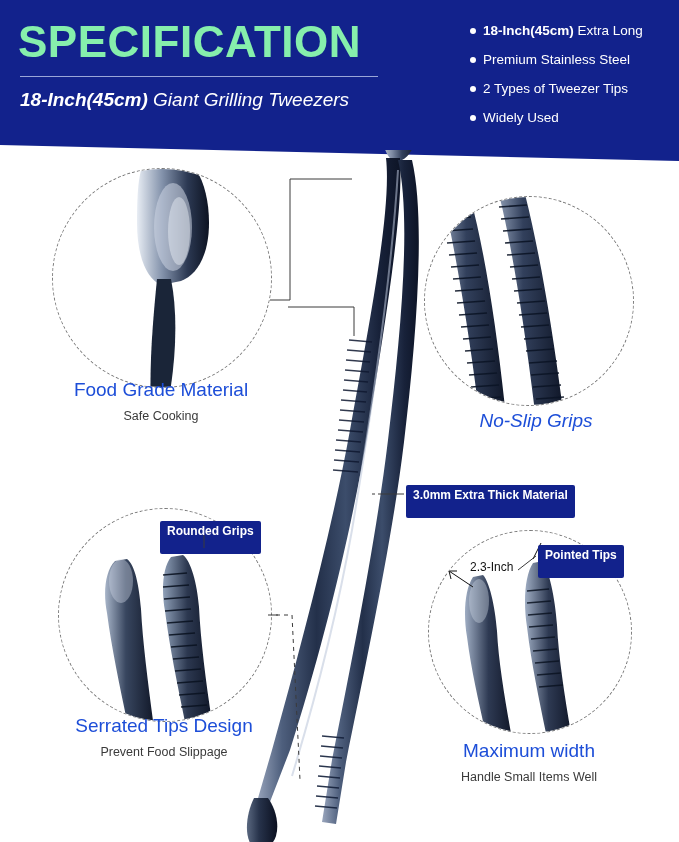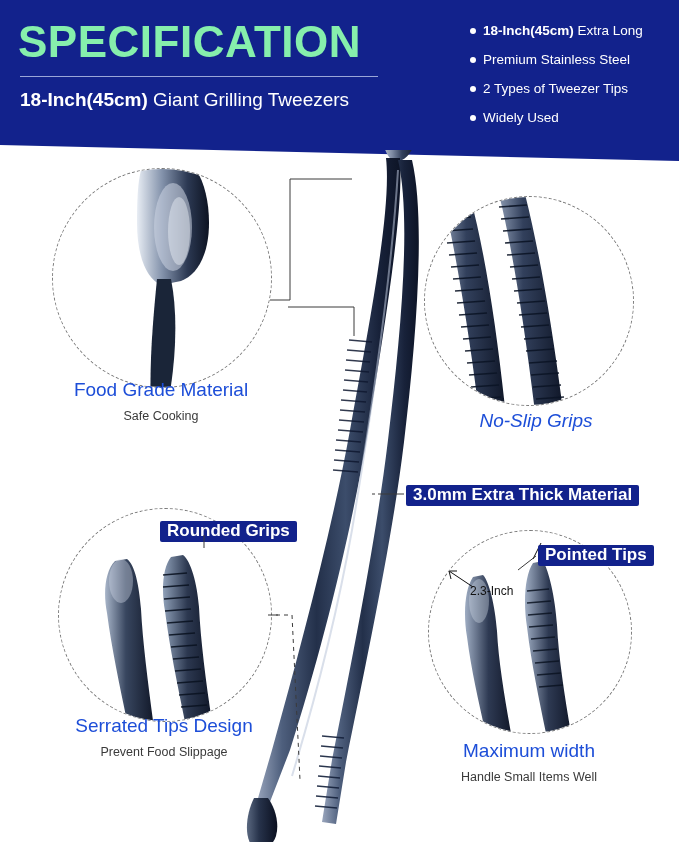--- a/index.html
+++ b/index.html
@@ -52,20 +52,21 @@
     height: 1px;
     background: #9aa6d8;
     margin: 8px 0 10px 2px;
   }
   .spec-sub {
     color: #ffffff;
     font-size: 19px;
     line-height: 26px;
     margin: 0 0 0 2px;
     white-space: nowrap;
+    font-style: italic;
   }
   .spec-sub .bold {
     font-weight: bold;
   }
 
   .header-right {
     position: absolute;
     left: 470px;
     top: 22px;
     width: 205px;
@@ -140,34 +141,33 @@
     line-height: 20px;
     margin-top: 3px;
     white-space: nowrap;
   }
 
   
   .tag {
     position: absolute;
     background: #12228c;
     color: #ffffff;
-    font-size: 17px;
+    font-size: 12px;
     font-weight: bold;
-    padding: 3px 7px 4px 7px;
+    padding: 3px 7px 16px 7px;
     border-radius: 2px;
     white-space: nowrap;
     line-height: 14px;
   }
 
   .dim-label {
     position: absolute;
     font-size: 12px;
     color: #111111;
     white-space: nowrap;
-    margin-top: 24px;
   }
 
   svg { display: block; }
 </style>
 </head>
 <body>
 
 <div class="page">
 
   <div class="header">

